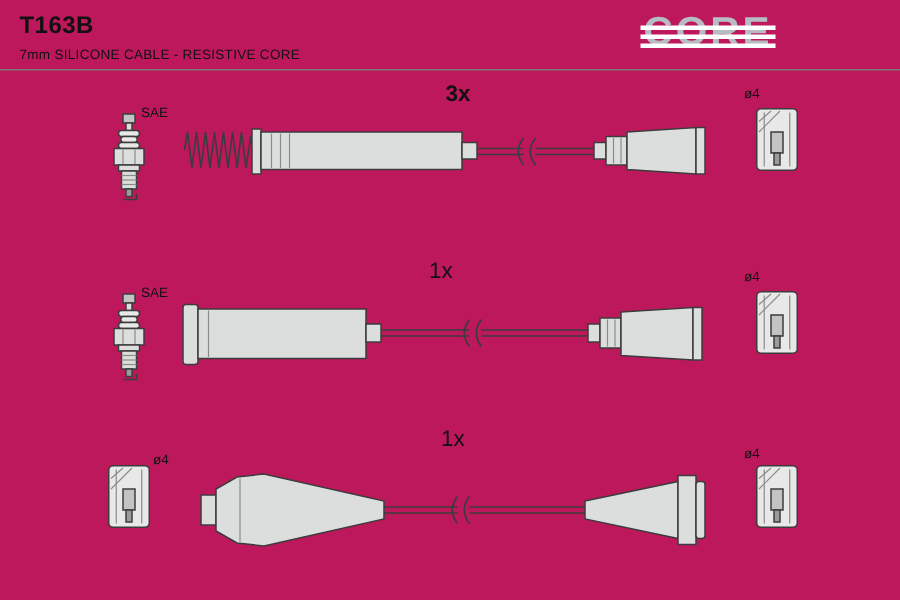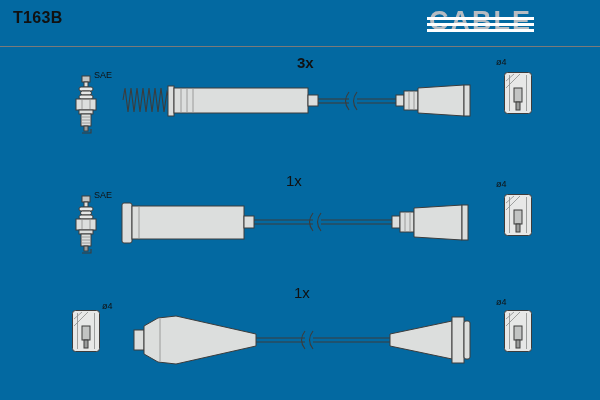--- a/index.html
+++ b/index.html
@@ -1,18 +1,18 @@
 <!DOCTYPE html>
 <html><head>
 <meta charset="utf-8">
 <style>
   * { margin:0; padding:0; box-sizing:border-box; }
   html,body { width:600px; height:400px; background:#fff; }
   body { font-family:"Liberation Sans", sans-serif; color:#111; }
-  .stage { position:relative; width:600px; height:400px; background:#0369a1; overflow:hidden; }
+  .stage { position:relative; width:600px; height:400px; background:#be185d; overflow:hidden; }
 
   .hdr-rule { position:absolute; left:0; top:46px; width:600px; height:1px; background:#7a7a7a; }
   .pn   { position:absolute; left:13px; top:9px;  font-size:16px; font-weight:bold; letter-spacing:.3px; }
   .sub  { position:absolute; left:13px; top:31px; font-size:9px;  letter-spacing:.2px; }
 
   .brand { position:absolute; left:429px; top:7px; height:32px; }
   .brand .word { font-size:27px; font-weight:bold; letter-spacing:2px; color:#b7bcc2; line-height:1.1; display:inline-block; }
   .brand .stripe { position:absolute; left:-2px; right:-2px; height:2.5px; background:#fff; }
   .brand .s1 { top:10px; } .brand .s2 { top:16px; } .brand .s3 { top:22px; }
 
@@ -137,22 +137,23 @@
       <g>
         <polygon class="part" points="390,334 452,321 452,359 390,346"></polygon>
         <rect class="part" x="452" y="317" width="12" height="46"></rect>
         <rect class="part" x="464" y="321" width="6" height="38" rx="2"></rect>
       </g>
       <use href="#terminal" x="504" y="310"></use>
     </g>
   </svg>
 
   <div class="pn">T163B</div>
+  <div class="sub">7mm SILICONE CABLE - RESISTIVE CORE</div>
   <div class="brand">
-    <span class="word">CABLE</span>
+    <span class="word">CORE</span>
     <i class="stripe s1"></i>
     <i class="stripe s2"></i>
     <i class="stripe s3"></i>
   </div>
   <div class="hdr-rule"></div>
 
   <div class="lbl qty" style="left:297px; top:54px;font-weight:bold;">3x</div>
   <div class="lbl" style="left:94px;  top:70px;">SAE</div>
   <div class="lbl" style="left:496px; top:57px;">ø4</div>
 

